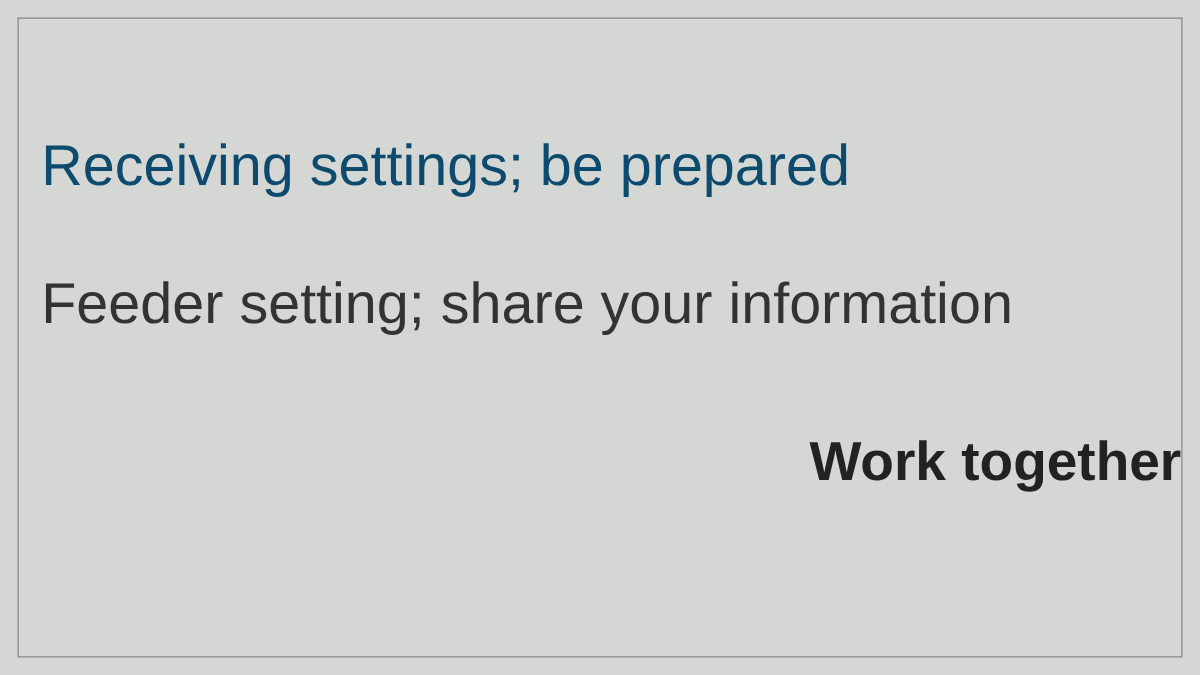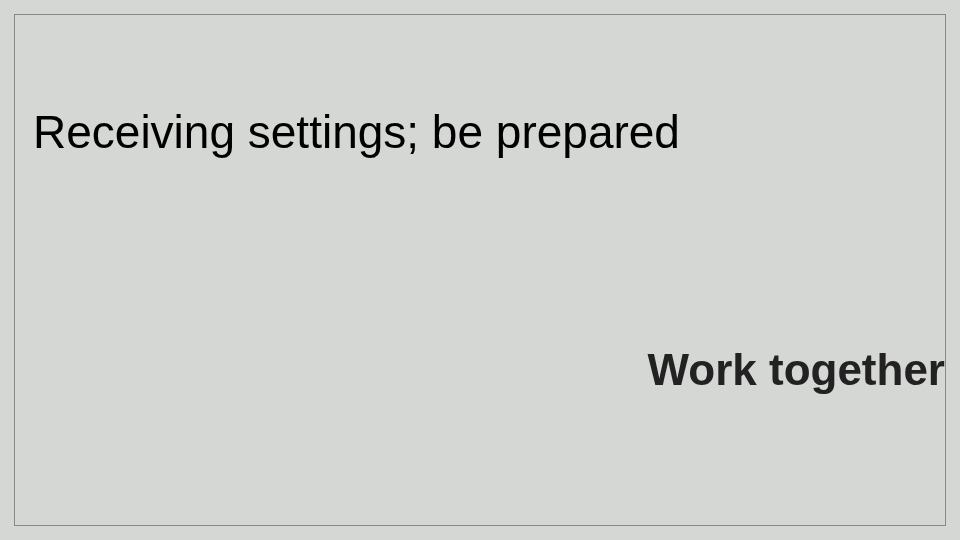--- a/index.html
+++ b/index.html
@@ -18,21 +18,21 @@
       width: 100%;
       height: 100%;
       border: 1px solid #888;
       position: relative;
     }
     .line1 {
       position: absolute;
       left: 18px;
       top: 90px;
       font-size: 46px;
-      color: #000000;
+      color: #0c4a6e;
       font-weight: 400;
     }
     .line2 {
       position: absolute;
       left: 18px;
       top: 200px;
       font-size: 46px;
       color: #333;
       font-weight: 400;
     }
@@ -45,14 +45,15 @@
       color: #222;
       font-weight: 700;
       text-align: right;
     }
   </style>
 </head>
 <body>
 
 <div class="slide-frame">
   <div class="line1">Receiving settings;  be prepared</div>
+  <div class="line2">Feeder setting; share your information</div>
   <div class="line3">Work together</div>
 </div>
 
 </body></html>

